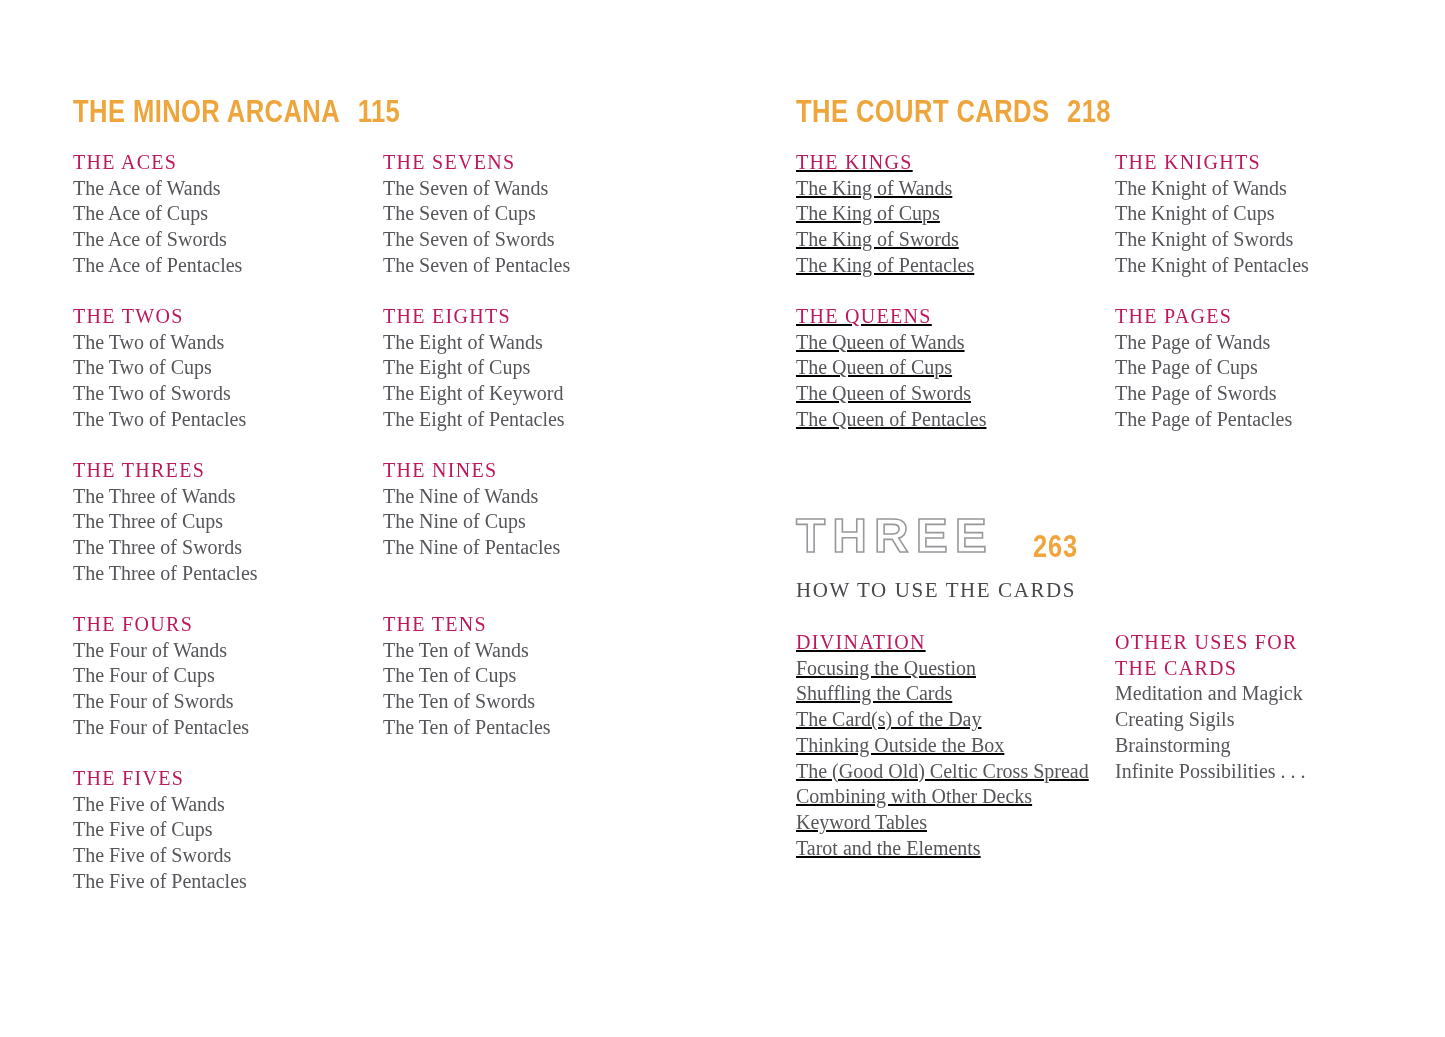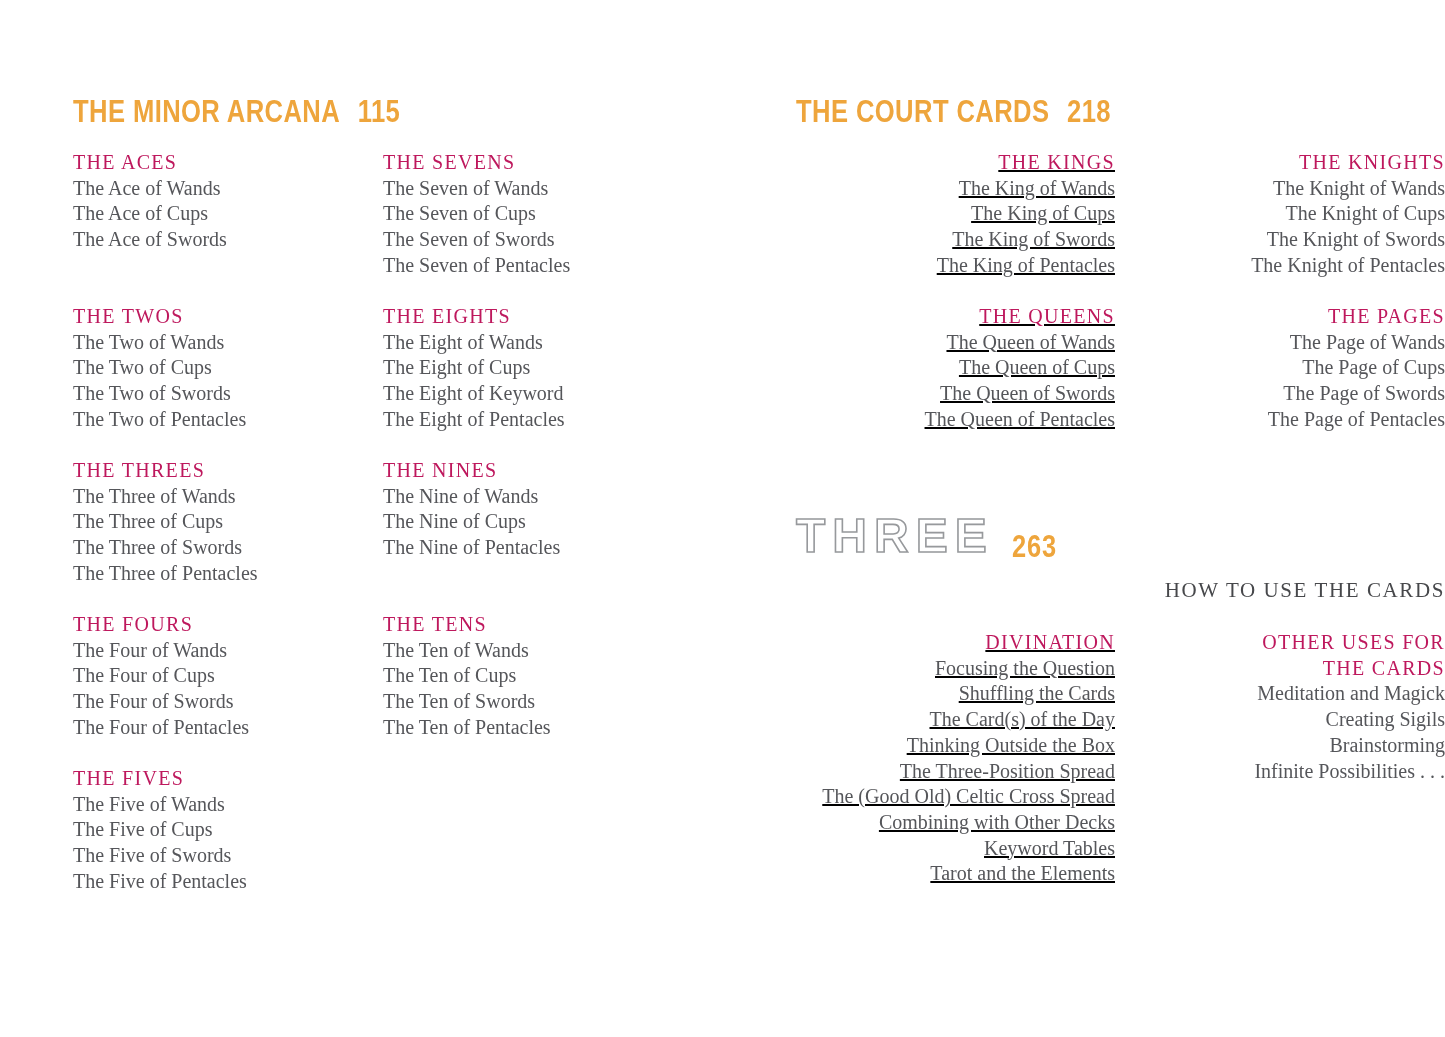--- a/index.html
+++ b/index.html
@@ -4,21 +4,21 @@
 <style>
   * { margin:0; padding:0; box-sizing:border-box; }
   html,body { background:#ffffff; }
   body {
     width:1445px; height:1037px; position:relative; overflow:hidden;
     font-family:"Liberation Serif", serif;
     -webkit-font-smoothing:antialiased;
   }
   .page { position:absolute; top:96px; }
   .page-left  { left:73px;  width:660px; }
-  .page-right { left:796px; width:649px;text-align:right; }
+  .page-right { left:796px; width:649px; }
 
   
   .chapter-heading {
     display:flex; align-items:baseline; white-space:nowrap;
     font-family:"Liberation Sans", sans-serif; font-weight:bold;
     font-size:32px; line-height:30px; height:30px;
     color:#EEA53C; letter-spacing:0.5px;
     transform:scaleX(0.80); transform-origin:left bottom;
     margin-bottom:24px;
   }
@@ -33,21 +33,21 @@
   .sec { height:154px; }
   .sec-h {
     font-size:20px; line-height:25.7px; color:#be185d;
     letter-spacing:1.3px; white-space:nowrap;
   }
   .itm {
     font-size:20px; line-height:25.7px; color:#55565A; white-space:nowrap;
   }
 
   
-  .three-row { margin-top:55px; height:46px; display:flex; align-items:flex-end; }
+  .three-row { margin-top:55px; height:46px; display:flex; align-items:flex-end;gap:21px; }
   .three-word {
     font-family:"Liberation Sans", sans-serif; font-weight:bold;
     font-size:48px; line-height:46px; letter-spacing:7px; white-space:nowrap;
     color:#ffffff; -webkit-text-stroke:1.6px #97999C;
   }
   @supports not (-webkit-text-stroke: 1px black) {
     .three-word { color:#97999C; }
   }
   .three-page {
     font-family:"Liberation Sans", sans-serif; font-weight:bold;
@@ -71,20 +71,21 @@
       <span>THE MINOR ARCANA</span>
       <span class="chapter-page">115</span>
     </h1>
     <div class="cols">
       <div class="col-1">
         <div class="sec">
           <div class="sec-h">THE ACES</div>
           <div class="itm">The Ace of Wands</div>
           <div class="itm">The Ace of Cups</div>
           <div class="itm">The Ace of Swords</div>
+          <div class="itm">The Ace of Pentacles</div>
         </div>
         <div class="sec">
           <div class="sec-h">THE TWOS</div>
           <div class="itm">The Two of Wands</div>
           <div class="itm">The Two of Cups</div>
           <div class="itm">The Two of Swords</div>
           <div class="itm">The Two of Pentacles</div>
         </div>
         <div class="sec">
           <div class="sec-h">THE THREES</div>
@@ -186,21 +187,20 @@
     </div>
     <div class="how-title">HOW TO USE THE CARDS</div>
 
     <div class="usage-cols">
       <div class="col-1">
         <div class="sec-h">DIVINATION</div>
         <div class="itm">Focusing the Question</div>
         <div class="itm">Shuffling the Cards</div>
         <div class="itm">The Card(s) of the Day</div>
         <div class="itm">Thinking Outside the Box</div>
-        <div class="itm">The Three-Position Spread</div>
         <div class="itm">The (Good Old) Celtic Cross Spread</div>
         <div class="itm">Combining with Other Decks</div>
         <div class="itm">Keyword Tables</div>
         <div class="itm">Tarot and the Elements</div>
       </div>
       <div class="col-2">
         <div class="sec-h">OTHER USES FOR</div>
         <div class="sec-h">THE CARDS</div>
         <div class="itm">Meditation and Magick</div>
         <div class="itm">Creating Sigils</div>

